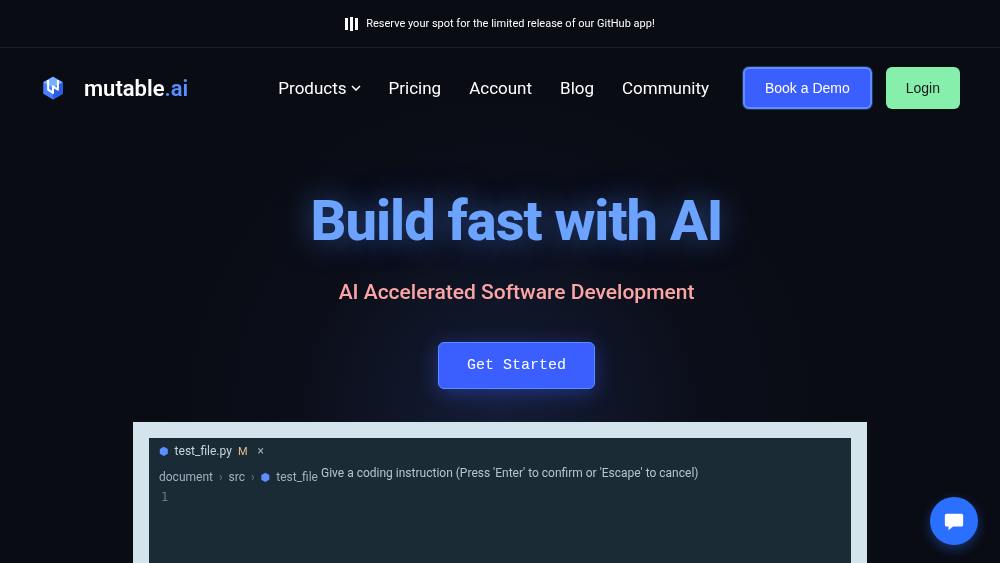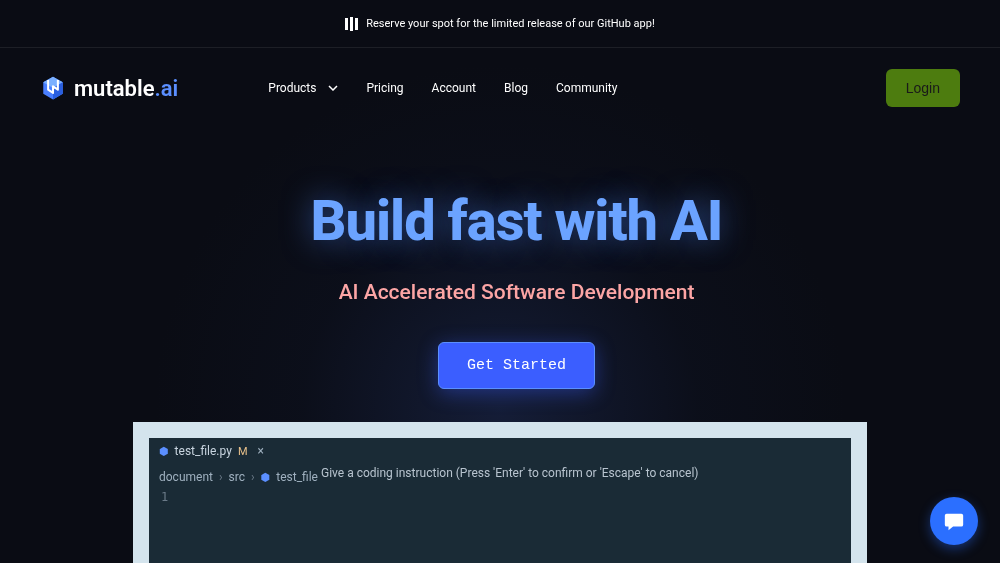--- a/index.html
+++ b/index.html
@@ -48,45 +48,45 @@
       height: 80px;
       display: flex;
       align-items: center;
       padding: 0 40px;
       position: relative;
       z-index: 2;
     }
     .logo {
       display: flex;
       align-items: center;
-      gap: 8px;
+      gap: 18px;
     }
     .logo-cube {
       width: 26px;
       height: 26px;
     }
     .logo-text {
       font-size: 22px;
       font-weight: 600;
       color: #fff;
     }
     .logo-text .ai-suffix {
       color: #5b8fff;
     }
     .nav-links {
       display: flex;
       gap: 28px;
       margin-left: 90px;
     }
     .nav-link {
       color: #fff;
-      font-size: 12px;
-      display: flex;
-      align-items: center;
-      gap: 12px;
+      font-size: 17px;
+      display: flex;
+      align-items: center;
+      gap: 4px;
       cursor: pointer;
     }
     .chevron-down {
       width: 10px;
       height: 6px;
     }
     .nav-actions {
       margin-left: auto;
       display: flex;
       gap: 14px;
@@ -99,21 +99,21 @@
       cursor: pointer;
       border: none;
     }
     .btn-demo {
       background: #3b5eff;
       color: #fff;
       border: 2px solid #5b8fff;
       box-shadow: 0 0 0 1px rgba(91,143,255,0.3);
     }
     .btn-login {
-      background: #4d7c0f;
+      background: #86efac;
       color: #1a1a1a;
     }
     .hero {
       text-align: center;
       position: relative;
       z-index: 2;
       margin-top: 60px;
       padding-left: 33px;
     }
     .hero-title {
@@ -266,20 +266,21 @@
     </div>
     <div class="nav-link">
       <span>Blog</span>
     </div>
     <div class="nav-link">
       <span>Community</span>
     </div>
   </div>
 
   <div class="nav-actions">
+    <button class="btn btn-demo">Book a Demo</button>
     <button class="btn btn-login">Login</button>
   </div>
 </nav>
 
 <section class="hero">
   <h1 class="hero-title">Build fast with AI</h1>
   <p class="hero-subtitle">AI Accelerated Software Development</p>
   <button class="btn-start">Get Started</button>
 </section>
 

